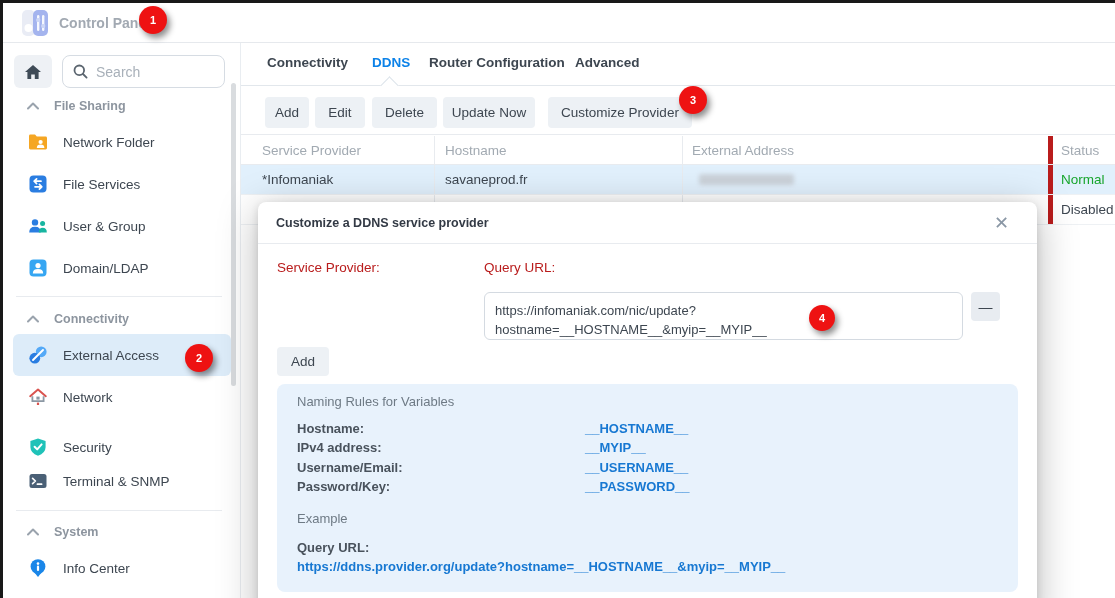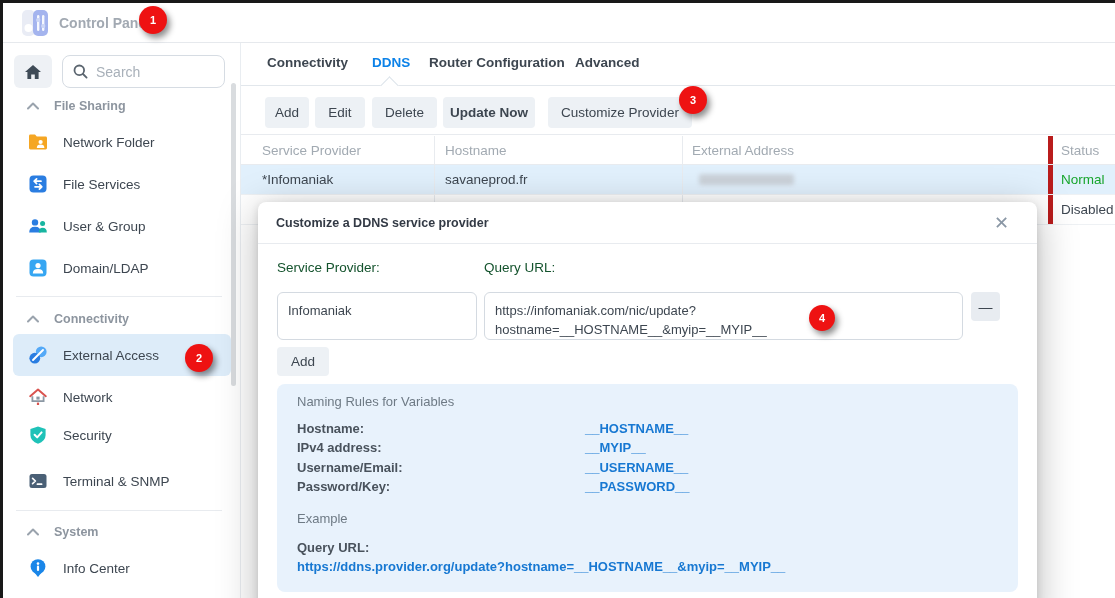--- a/index.html
+++ b/index.html
@@ -52,21 +52,21 @@
   .trow2 { top:152px; background:#fff; }
   .status-normal { color:#17a52c; }
   .blurline { width:95px; height:11px; margin-left:7px; background:#c6cbd1; border-radius:3px; filter:blur(2px); opacity:.8; }
 
   
   .dialog { position:absolute; left:258px; top:202px; width:779px; height:430px; background:#fff; border-radius:8px;
             box-shadow:0 8px 40px rgba(0,0,0,.28), 0 2px 8px rgba(0,0,0,.12); z-index:100; }
   .dlg-title { position:absolute; left:18px; top:14px; font-size:12.5px; font-weight:bold; color:#333a45; }
   .dlg-close { position:absolute; right:22px; top:8px; font-size:18px; color:#8a97a5; cursor:pointer; padding:2px 6px; }
   .dlg-hr { position:absolute; left:0; top:41px; width:779px; height:1px; background:#e8ebef; }
-  .fld-label { position:absolute; top:58px; font-size:13.5px; color:#14532d; }
+  .fld-label { position:absolute; top:58px; font-size:13.5px; color:#b91c1c; }
   .input { position:absolute; top:90px; height:48px; border:1px solid #d4dae1; border-radius:6px; background:#fff;
            font-size:13px; color:#3d4650; padding:8px 10px; line-height:19px; overflow:hidden; }
   .minus-btn { position:absolute; left:713px; top:90px; width:29px; height:29px; background:#e8ecf1; border:none; border-radius:4px;
                font-size:14px; color:#3d4650; cursor:pointer; font-family:"Liberation Sans", sans-serif; }
   .add-btn { position:absolute; left:19px; top:145px; width:52px; height:29px; background:#edf1f5; border:none; border-radius:4px;
              font-size:13.5px; color:#3d4650; cursor:pointer; font-family:"Liberation Sans", sans-serif; }
   .rules-box { position:absolute; left:19px; top:182px; width:741px; height:208px; background:#e8f2fc; border-radius:8px; }
   .rb-title { position:absolute; left:20px; top:7px; height:20px; font-size:13px; color:#6e7a85; display:flex; align-items:center; }
   .rb-row { position:absolute; left:20px; height:20px; display:flex; align-items:center; }
   .rb-row .k { width:288px; font-size:13px; font-weight:bold; color:#49525c; }
@@ -173,21 +173,21 @@
     </div>
     <div class="sb-item" style="top:333px;">
       <svg class="ic20" viewBox="0 0 20 20">
         <path d="M2.2 9.2 L10 2.6 L17.8 9.2" fill="none" stroke="#d9534f" stroke-width="2" stroke-linecap="round" stroke-linejoin="round"></path>
         <path d="M4.4 9.2 L4.4 14.2 L15.6 14.2 L15.6 9.2" fill="none" stroke="#8c98a4" stroke-width="1.8"></path>
         <rect x="8.4" y="9.6" width="3.2" height="3" fill="#8c98a4"></rect>
         <rect x="8.9" y="15.6" width="2.2" height="2.4" fill="#d9534f"></rect>
       </svg>
       <span class="lbl">Network</span>
     </div>
-    <div class="sb-item" style="top:371px;">
+    <div class="sb-item" style="top:383px;">
       <svg class="ic20" viewBox="0 0 20 20">
         <path d="M10 1.4 L17.6 4 L17.6 10 Q17.6 16 10 18.8 Q2.4 16 2.4 10 L2.4 4 Z" fill="#1fc2b8"></path>
         <polyline points="6.6,9.8 9.2,12.4 13.6,7.4" fill="none" stroke="#fff" stroke-width="2" stroke-linecap="round" stroke-linejoin="round"></polyline>
       </svg>
       <span class="lbl">Security</span>
     </div>
     <div class="sb-item" style="top:417px;">
       <svg class="ic20" viewBox="0 0 20 20">
         <rect x="1.5" y="3" width="17" height="14" rx="2.5" fill="#4a6076"></rect>
         <polyline points="4.6,7.4 7.4,10 4.6,12.6" fill="none" stroke="#fff" stroke-width="1.7" stroke-linecap="round" stroke-linejoin="round"></polyline>
@@ -219,21 +219,21 @@
     <div class="tab" style="left:26px;">Connectivity</div>
     <div class="tab active" style="left:131px;text-align:right;">DDNS</div>
     <div class="tab" style="left:188px;">Router Configuration</div>
     <div class="tab" style="left:334px;">Advanced</div>
     <div class="tabline"></div>
     <div class="tabnotch"></div>
 
     <button class="tbtn" style="left:24px; width:44px;">Add</button>
     <button class="tbtn" style="left:74px; width:50px;">Edit</button>
     <button class="tbtn" style="left:131px; width:65px;">Delete</button>
-    <button class="tbtn" style="left:202px; width:92px;font-weight:bold;">Update Now</button>
+    <button class="tbtn" style="left:202px; width:92px;">Update Now</button>
     <button class="tbtn" style="left:307px; width:144px;">Customize Provider</button>
     <div class="tb-divider"></div>
 
     <div class="thead">
       <div class="th th1">Service Provider</div>
       <div class="th th2">Hostname</div>
       <div class="th th3">External Address</div>
       <div class="th th4">Status</div>
     </div>
 
@@ -254,23 +254,20 @@
   </div>
 
   <div class="dialog">
     <div class="dlg-title">Customize a DDNS service provider</div>
     <div class="dlg-close">✕</div>
     <div class="dlg-hr"></div>
 
     <div class="fld-label" style="left:19px;">Service Provider:</div>
     <div class="fld-label" style="left:226px;">Query URL:</div>
 
-    <div class="input" style="left:19px; width:200px;">
-      <div>Infomaniak</div>
-    </div>
     <div class="input" style="left:226px; width:479px;">
       <div>https://infomaniak.com/nic/update?</div>
       <div>hostname=__HOSTNAME__&amp;myip=__MYIP__</div>
     </div>
     <button class="minus-btn">—</button>
     <button class="add-btn">Add</button>
 
     <div class="rules-box">
       <div class="rb-title">Naming Rules for Variables</div>
       <div class="rb-row" style="top:34px;">

